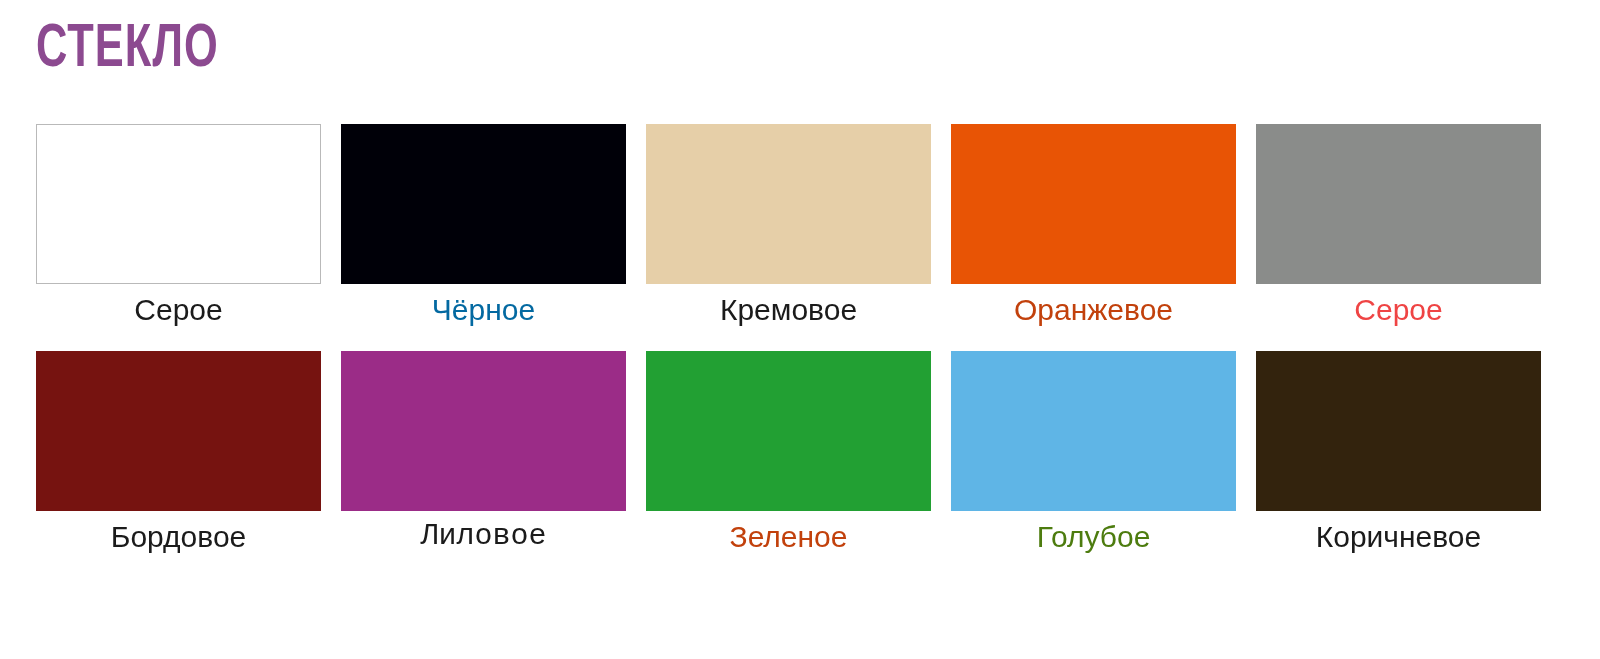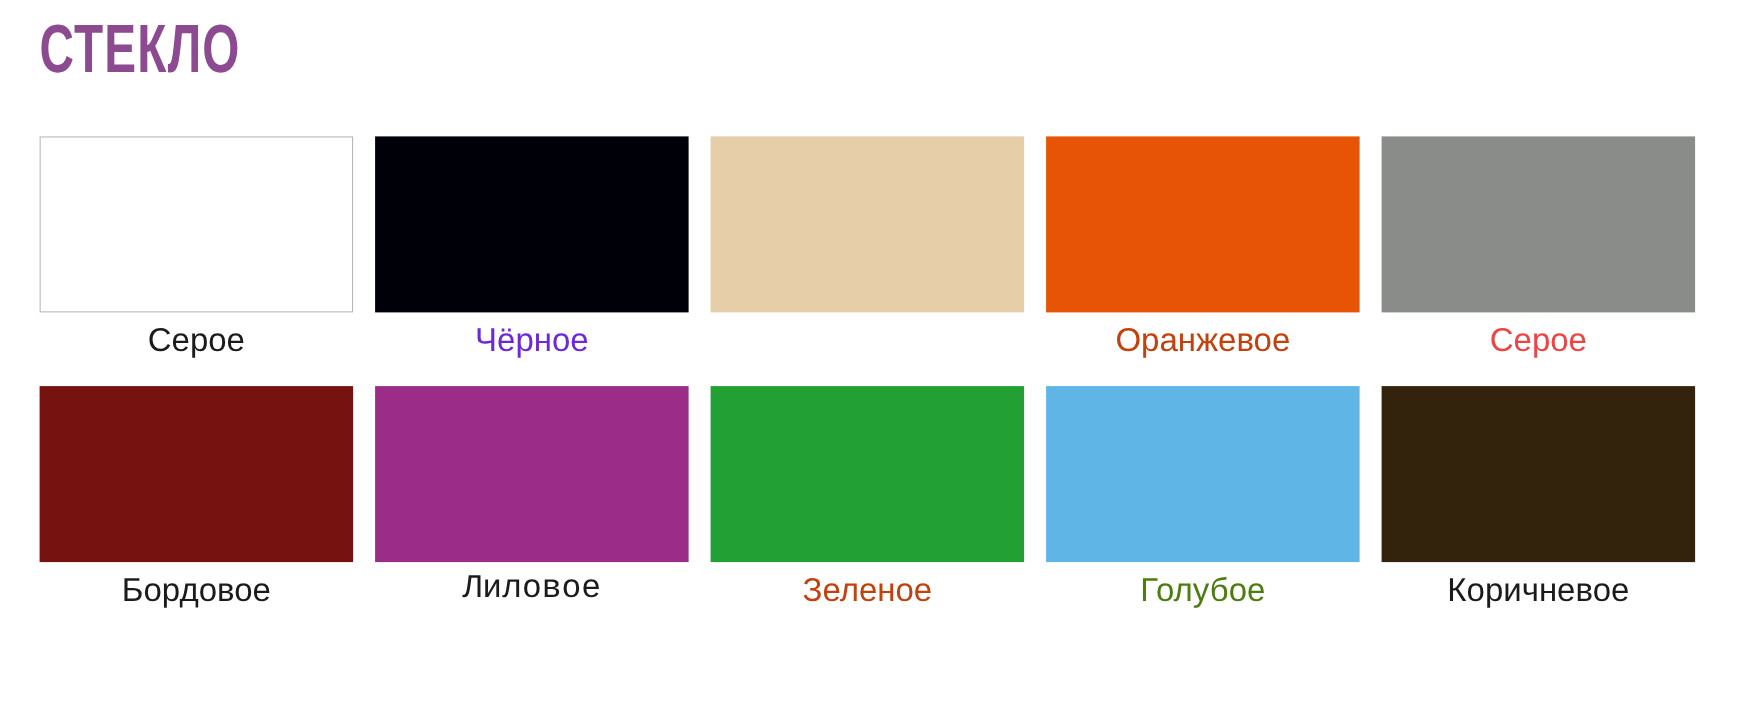--- a/index.html
+++ b/index.html
@@ -91,24 +91,25 @@
 
   <h1 id="palette-title" style="color: rgb(140, 74, 144);">СТЕКЛО</h1>
 
   <div id="swatch-grid">
       <div class="swatch-cell">
         <div class="swatch-chip bordered" style="background: rgb(255, 255, 255); border-color: rgb(185, 185, 185);"></div>
         <span class="swatch-label" style="color: rgb(27, 27, 27);">Серое</span>
       </div>
       <div class="swatch-cell">
         <div class="swatch-chip" style="background: rgb(0, 0, 8);"></div>
-        <span class="swatch-label" style="color: #6d28d9;">Чёрное</span>
+        <span class="swatch-label" style="color: #0369a1;">Чёрное</span>
       </div>
       <div class="swatch-cell">
         <div class="swatch-chip" style="background: rgb(230, 207, 168);"></div>
+        <span class="swatch-label" style="color: rgb(27, 27, 27);">Кремовое</span>
       </div>
       <div class="swatch-cell">
         <div class="swatch-chip" style="background: rgb(232, 84, 5);"></div>
         <span class="swatch-label" style="color: #c2410c; text-align: center;">Оранжевое</span>
       </div>
       <div class="swatch-cell">
         <div class="swatch-chip" style="background: rgb(138, 140, 138);"></div>
         <span class="swatch-label" style="color: #ef4444;">Серое</span>
       </div>
       <div class="swatch-cell">

